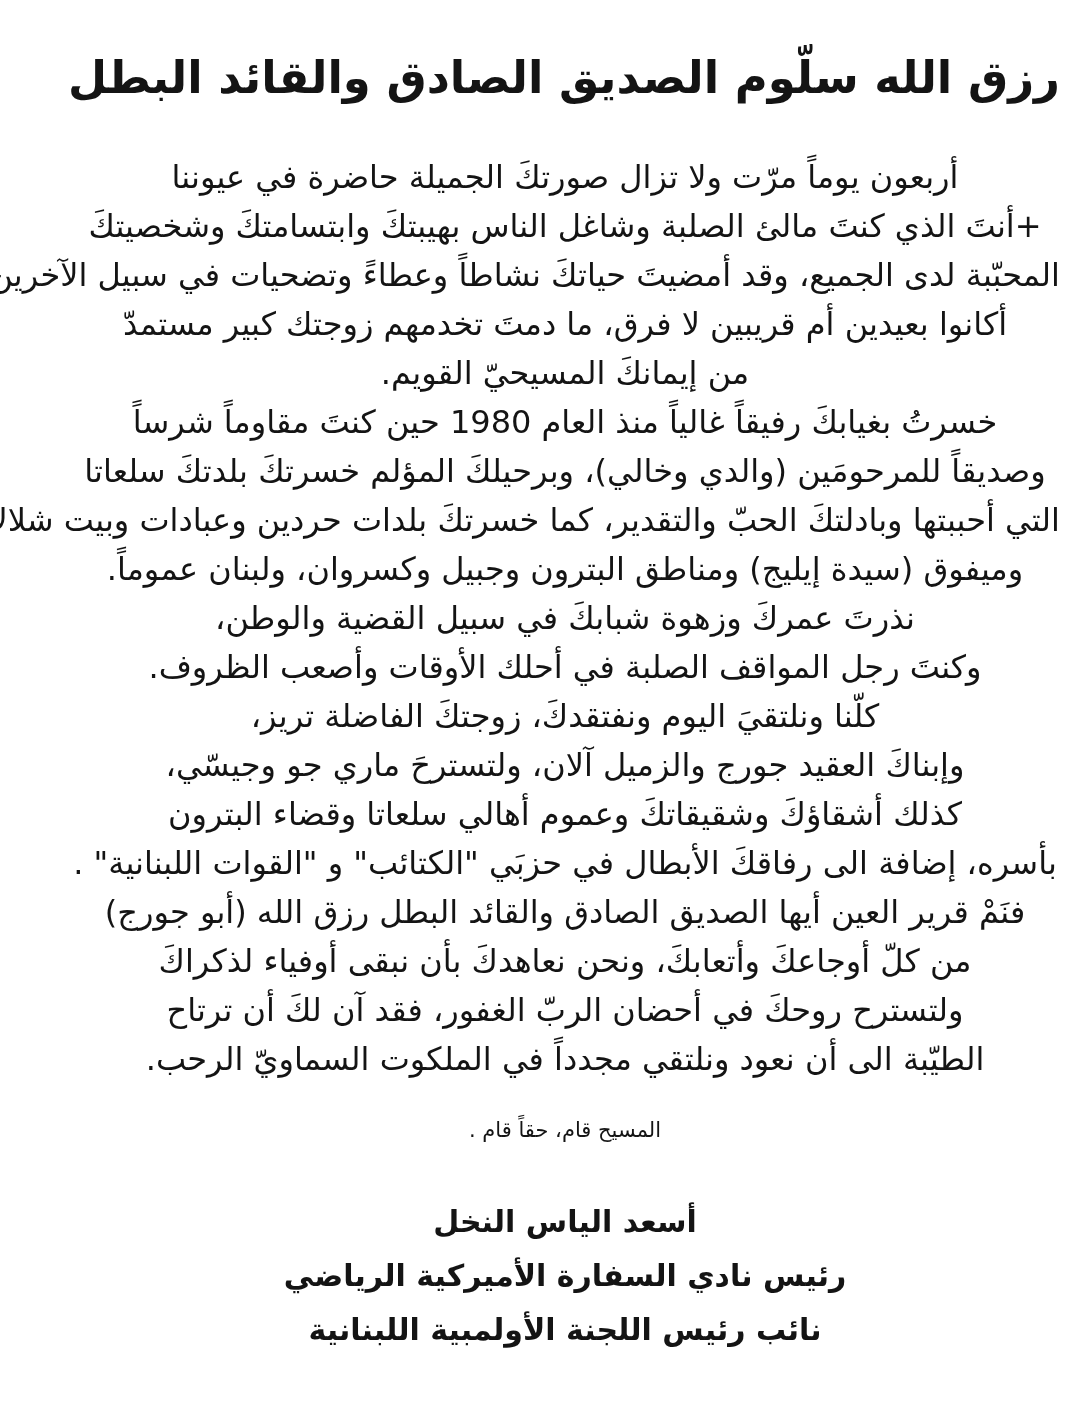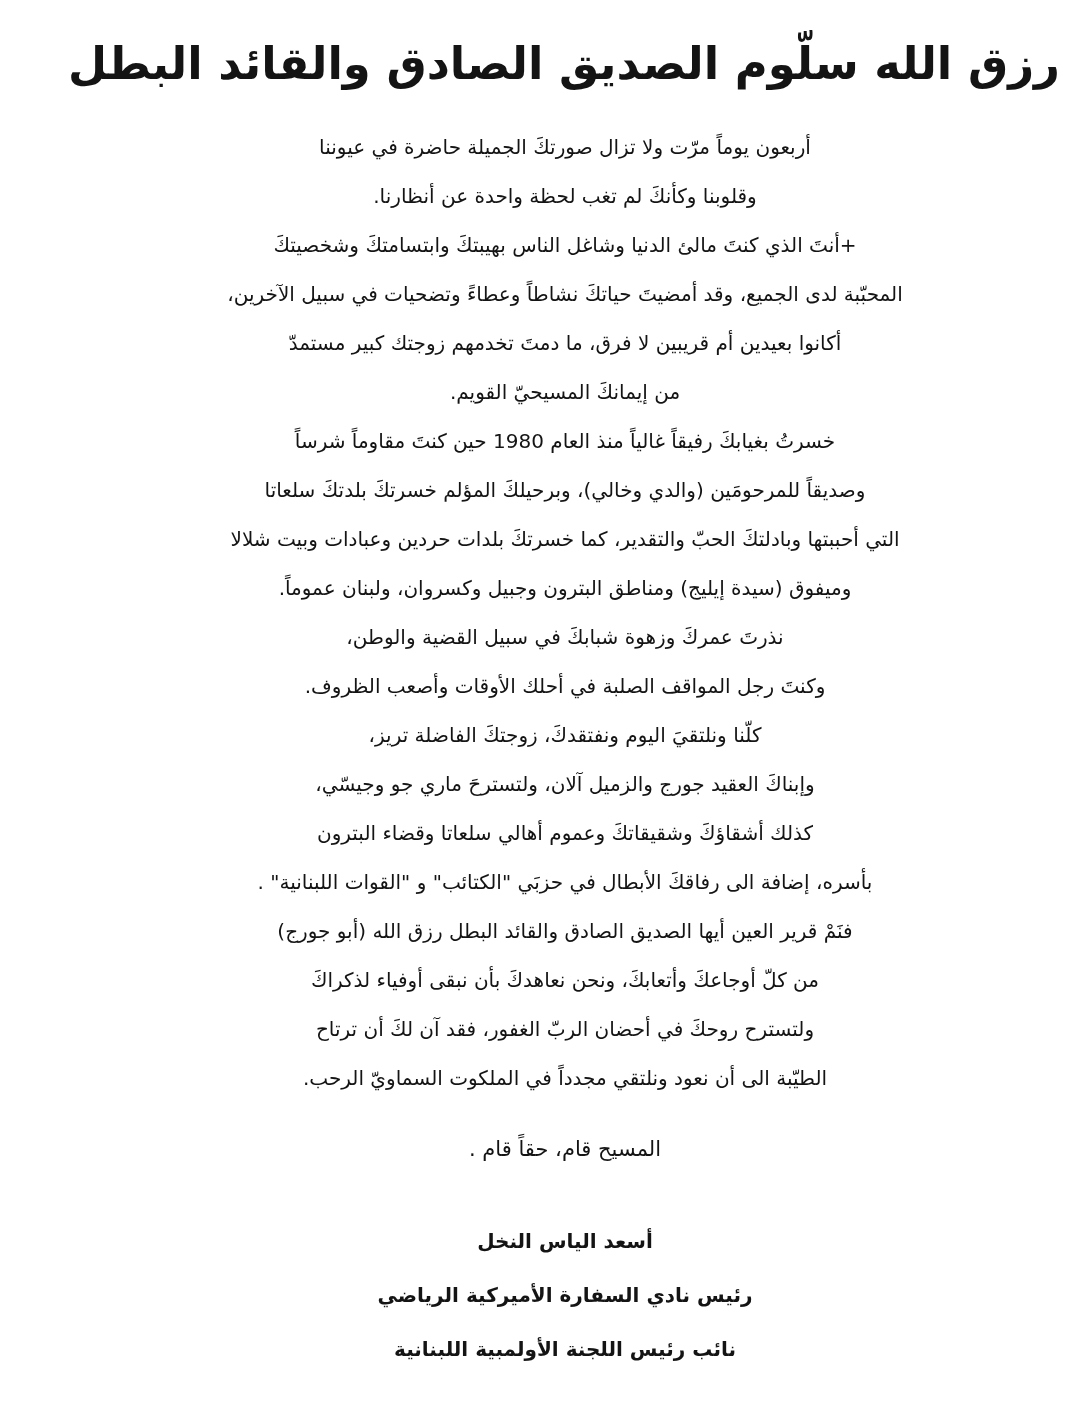--- a/index.html
+++ b/index.html
@@ -12,70 +12,69 @@
     width: 1080px;
     height: 1420px;
     background: #ffffff;
     overflow: hidden;
     font-family: "DejaVu Sans", "Liberation Sans", sans-serif;
     color: #141414;
     direction: rtl;
   }
   .content {
     position: absolute;
-    top: 0;
+    top: 14px;
     left: 70px;
     width: 990px;
     text-align: center;
   }
   .title {
     margin: 34px 0 0 0;
     font-size: 45px;
     font-weight: 700;
     line-height: 1.35;
     white-space: nowrap;
     letter-spacing: 0;
   }
   .body-text {
-    margin-top: 28px;
-    font-size: 20px;
+    margin-top: 44px;
+    font-size: 32px;
     line-height: 49px;
   }
   .line {
     white-space: nowrap;
   }
   .b {
     font-weight: 400;
   }
   .closing-line {
     margin-top: 22px;
     font-size: 21px;
     line-height: 49px;
     white-space: nowrap;
   }
   .signature {
     margin-top: 40px;
-    font-size: 20px;
+    font-size: 30px;
     font-weight: 700;
     line-height: 54px;
   }
   .signature .line {
     white-space: nowrap;
   }
 </style>
 </head>
 <body>
 
 <div class="page" style="color: rgb(20, 20, 20); background: rgb(255, 255, 255);">
   <div class="content">
     <h1 class="title">رزق الله سلّوم الصديق الصادق والقائد البطل</h1>
     <div class="body-text">
         <div class="line"><span>أربعون يوماً مرّت ولا تزال صورتكَ الجميلة حاضرة في عيوننا</span></div>
-        <div class="line"><span>وقلوبنا وكأنكَ لم تغب لحظة واحدة عن أنظارنا.</span></div>
-        <div class="line"><span>+أنتَ الذي كنتَ مالئ الدنيا وشاغل الناس بهيبتكَ وابتسامتكَ وشخصيتكَ</span></div>
+        <div class="line"><span>+أنتَ الذي كنتَ مالئ الصلبة وشاغل الناس بهيبتكَ وابتسامتكَ وشخصيتكَ</span></div>
         <div class="line"><span>المحبّبة لدى الجميع، وقد أمضيتَ حياتكَ نشاطاً وعطاءً وتضحيات في سبيل الآخرين،</span></div>
         <div class="line"><span>أكانوا بعيدين أم قريبين لا فرق، ما دمتَ تخدمهم زوجتك كبير مستمدّ</span></div>
         <div class="line"><span>من إيمانكَ المسيحيّ القويم.</span></div>
         <div class="line"><span>خسرتُ بغيابكَ رفيقاً غالياً منذ العام 1980 حين كنتَ مقاوماً شرساً</span></div>
         <div class="line"><span>وصديقاً للمرحومَين (والدي وخالي)، وبرحيلكَ المؤلم خسرتكَ بلدتكَ سلعاتا</span></div>
         <div class="line"><span>التي أحببتها وبادلتكَ الحبّ والتقدير، كما خسرتكَ بلدات حردين وعبادات وبيت شلالا</span></div>
         <div class="line"><span>وميفوق (سيدة إيليج) ومناطق البترون وجبيل وكسروان، ولبنان عموماً.</span></div>
         <div class="line"><span>نذرتَ عمركَ وزهوة شبابكَ في سبيل القضية والوطن،</span></div>
         <div class="line"><span>وكنتَ رجل المواقف الصلبة في أحلك الأوقات وأصعب الظروف.</span></div>
         <div class="line"><span>كلّنا ونلتقيَ اليوم ونفتقدكَ، زوجتكَ الفاضلة </span><span class="b">تريز</span><span>،</span></div>

